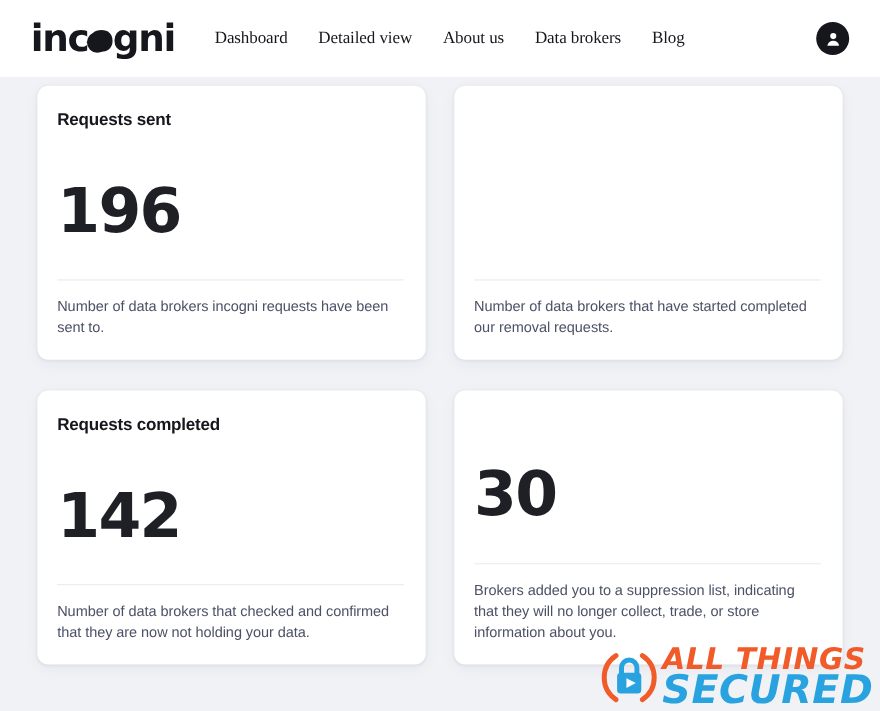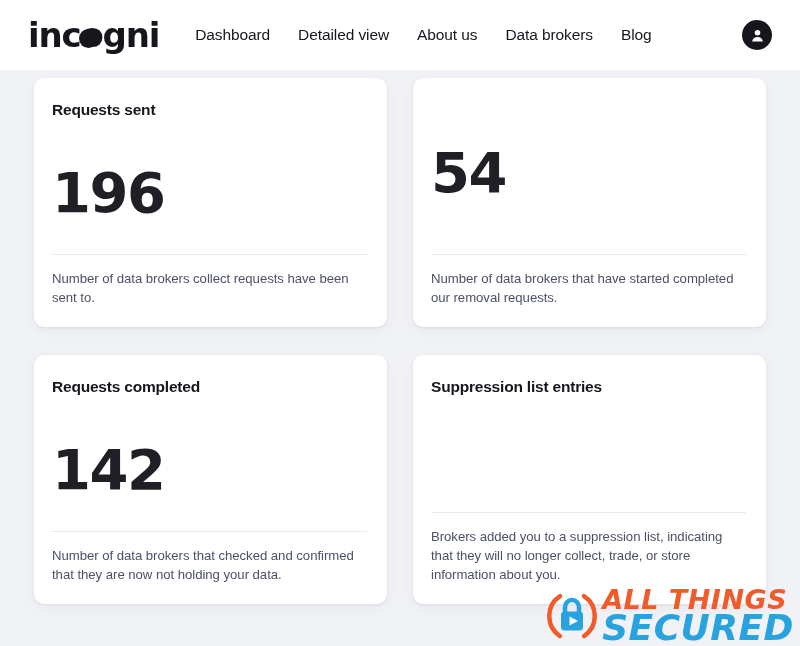--- a/index.html
+++ b/index.html
@@ -51,20 +51,21 @@
     background: #16161d;
     top: 11px;
     left: 51px;
   }
 
   .nav {
     display: flex;
     align-items: center;
     gap: 28px;
     flex: 1 1 auto;
+    font-family: Liberation Serif, serif;
   }
   .nav-item {
     font-size: 15.5px;
     color: #16161d;
     letter-spacing: -0.1px;
     white-space: nowrap;
     cursor: pointer;
   }
 
   .avatar-wrap {
@@ -208,38 +209,37 @@
   </div>
 
 </div>
 
 <div class="grid">
 
   <div class="card">
     <div class="card-title">Requests sent</div>
     <div class="card-value">196</div>
     <div class="card-rule"></div>
-    <div class="card-desc">Number of data brokers collect requests have been sent to.</div>
-  </div>
-
-  <div class="card">
-    <div class="card-value">54</div>
+    <div class="card-desc">Number of data brokers incogni requests have been sent to.</div>
+  </div>
+
+  <div class="card">
     <div class="card-rule"></div>
     <div class="card-desc">Number of data brokers that have started completed our removal requests.</div>
   </div>
 
   <div class="card">
     <div class="card-title">Requests completed</div>
     <div class="card-value">142</div>
     <div class="card-rule"></div>
     <div class="card-desc">Number of data brokers that checked and confirmed that they are now not holding your data.</div>
   </div>
 
   <div class="card">
-    <div class="card-title">Suppression list entries</div>
+    <div class="card-value">30</div>
     <div class="card-rule"></div>
     <div class="card-desc">Brokers added you to a suppression list, indicating that they will no longer collect, trade, or store information about you.</div>
   </div>
 
 </div>
 
 <div class="watermark">
 
   <div class="wm-mark">
     <svg width="56" height="56" viewBox="0 0 56 56" aria-hidden="true">

